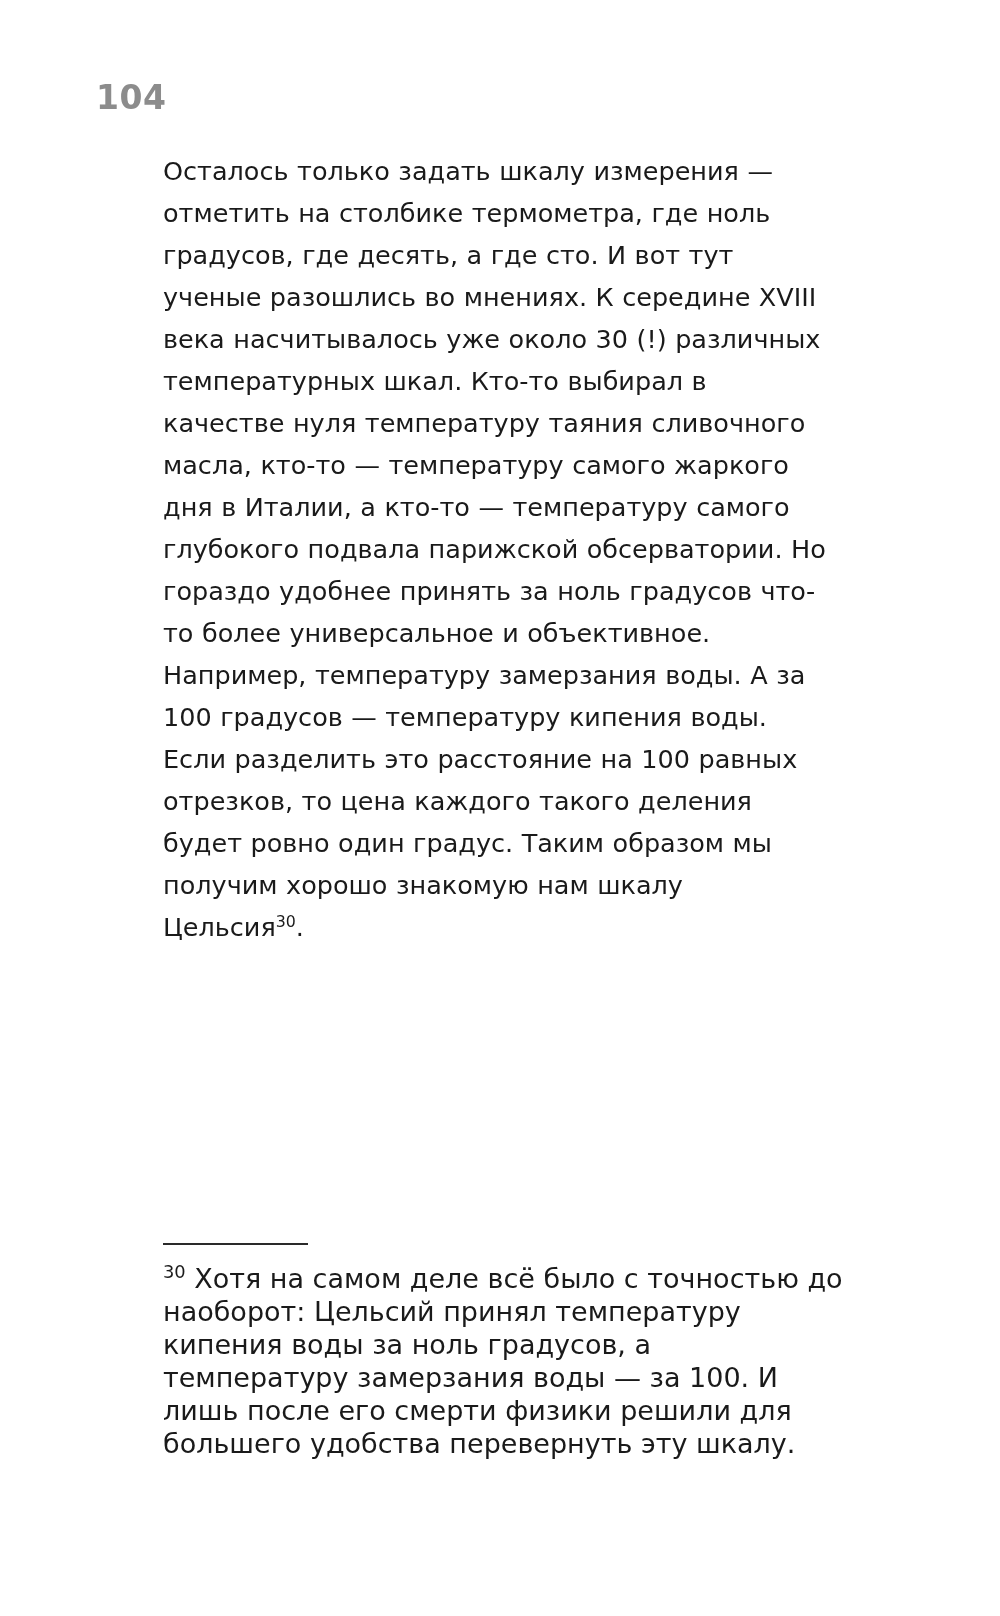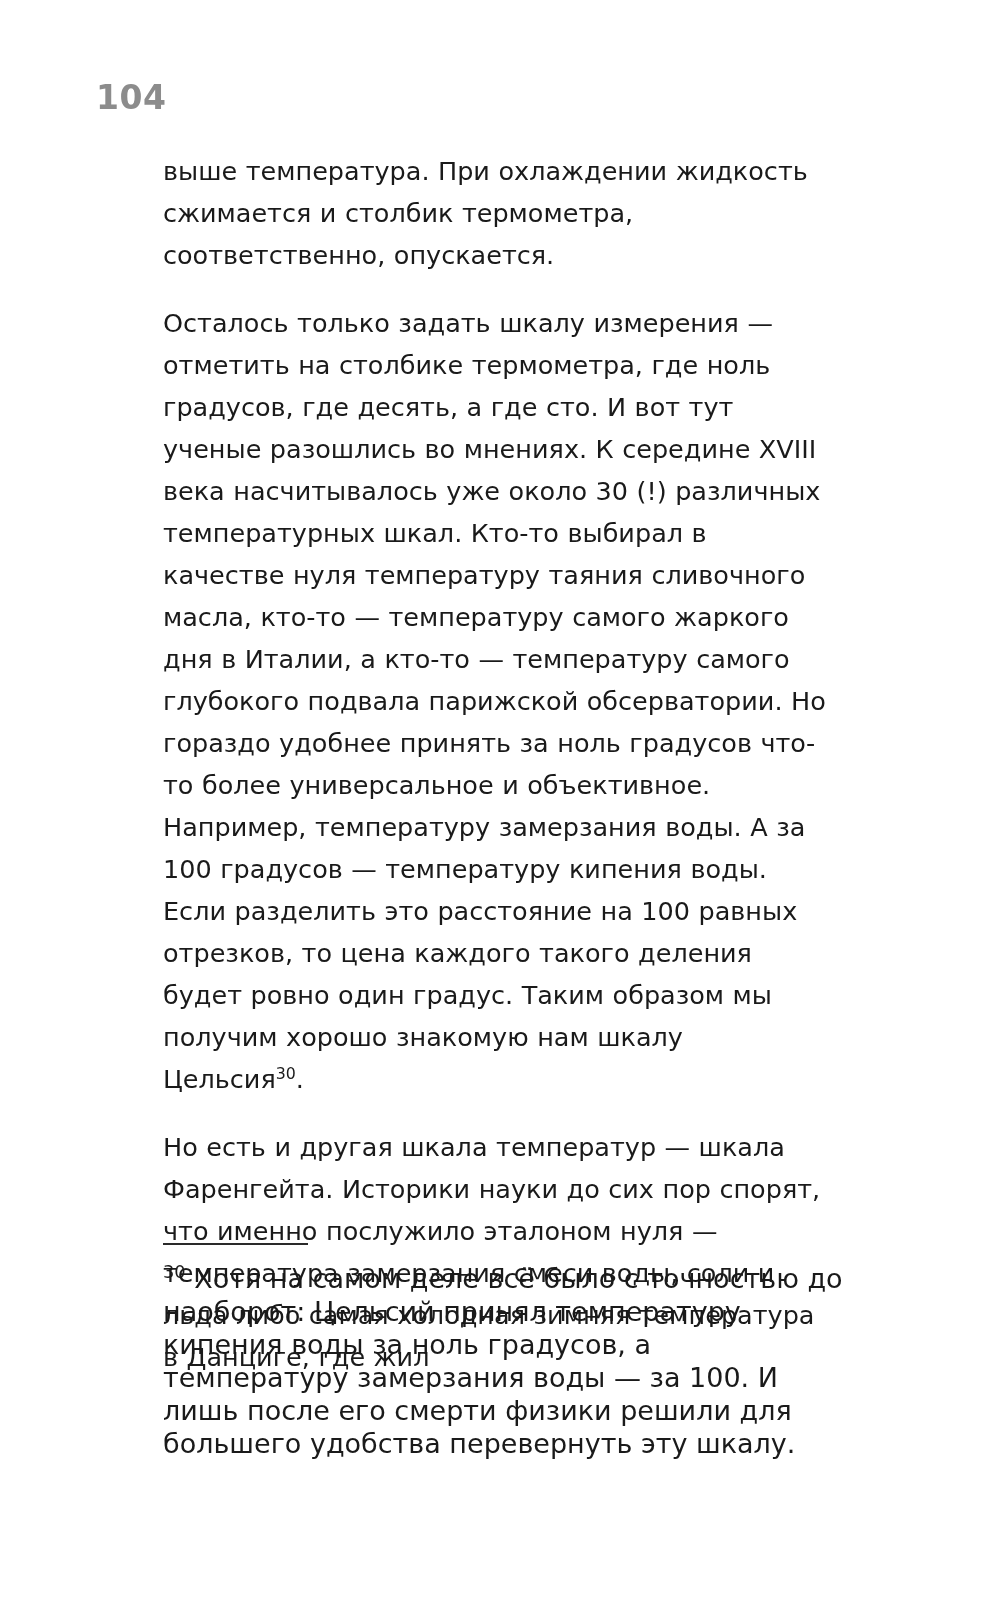--- a/index.html
+++ b/index.html
@@ -76,25 +76,23 @@
 </style>
 </head>
 <body>
 
 <div class="page">
 
   <div class="page-number">104</div>
 
   <div class="content">
 
-    <p class="body-par">выше температура. При охлаждении жидкость сжимается и столбик термометра, соответственно, опускается.</p>
 
     <p class="body-par"><span>Осталось только задать шкалу измерения — отметить на столбике термометра, где ноль градусов, где десять, а где сто. И вот тут ученые разошлись во мнениях. К середине XVIII века насчитывалось уже около 30 (!) различных температурных шкал. Кто-то выбирал в качестве нуля температуру таяния сливочного масла, кто-то — температуру самого жаркого дня в Италии, а кто-то — температуру самого глубокого подвала парижской обсерватории. Но гораздо удобнее принять за ноль градусов что-то более универсальное и объективное. Например, температуру замерзания воды. А за 100 градусов — температуру кипения воды. Если разделить это расстояние на 100 равных отрезков, то цена каждого такого деления будет ровно один градус. Таким образом мы получим хорошо знакомую нам шкалу Цельсия</span><sup>30</sup><span>.</span></p>
 
-    <p class="body-par">Но есть и другая шкала температур — шкала Фаренгейта. Историки науки до сих пор спорят, что именно послужило эталоном нуля — температура замерзания смеси воды, соли и льда либо самая холодная зимняя температура в Данциге, где жил</p>
 
   </div>
 
   <div class="footnote-area">
     <div class="footnote-rule"></div>
     <p class="footnote-text"><sup>30</sup><span> Хотя на самом деле всё было с точностью до наоборот: Цельсий принял температуру кипения воды за ноль градусов, а температуру замерзания воды — за 100. И лишь после его смерти физики решили для большего удобства перевернуть эту шкалу.</span></p>
   </div>
 
 </div>
 

